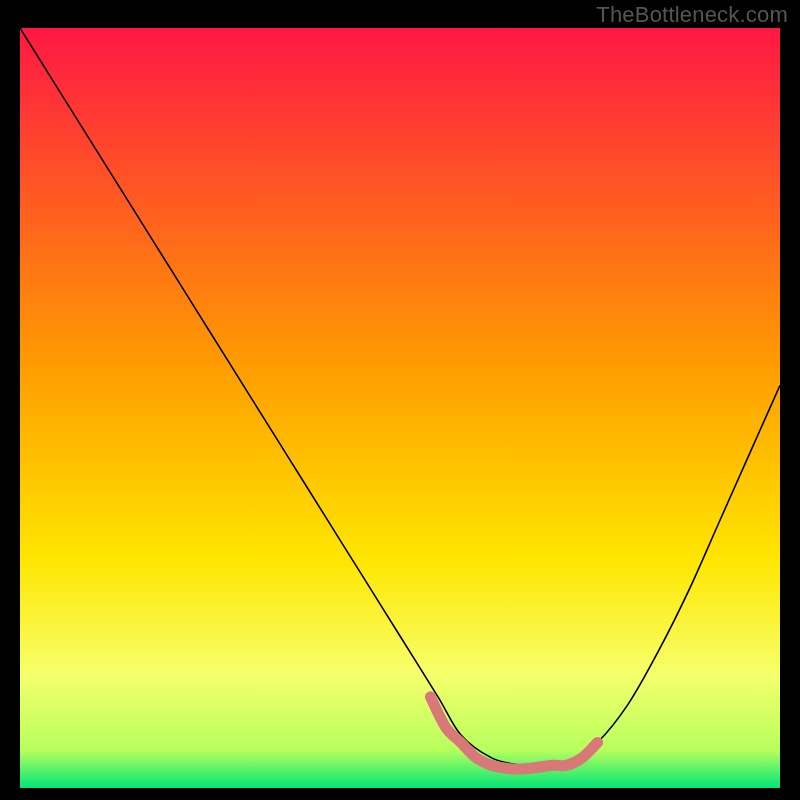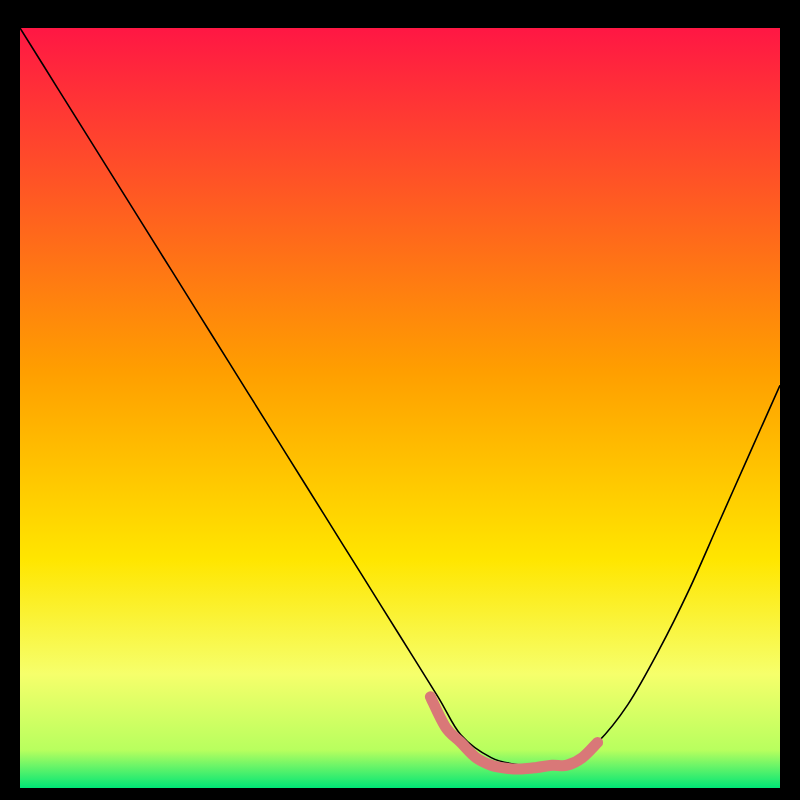--- a/index.html
+++ b/index.html
@@ -32,20 +32,21 @@
     top: 28px;
     width: 760px;
     height: 760px;
   }
   svg { display: block; }
 </style>
 </head>
 <body>
 
 <div class="frame">
+  <div class="watermark">TheBottleneck.com</div>
   <div class="plot">
     <svg id="chart-svg" width="760" height="760" viewBox="0 0 760 760">
       <defs>
         <linearGradient id="bg-grad" x1="0" y1="0" x2="0" y2="1">
             <stop offset="0%" stop-color="#ff1744"></stop>
             <stop offset="45%" stop-color="#ff9e00"></stop>
             <stop offset="70%" stop-color="#ffe600"></stop>
             <stop offset="85%" stop-color="#f6ff6b"></stop>
             <stop offset="95%" stop-color="#b8ff5e"></stop>
             <stop offset="100%" stop-color="#00e676"></stop>

